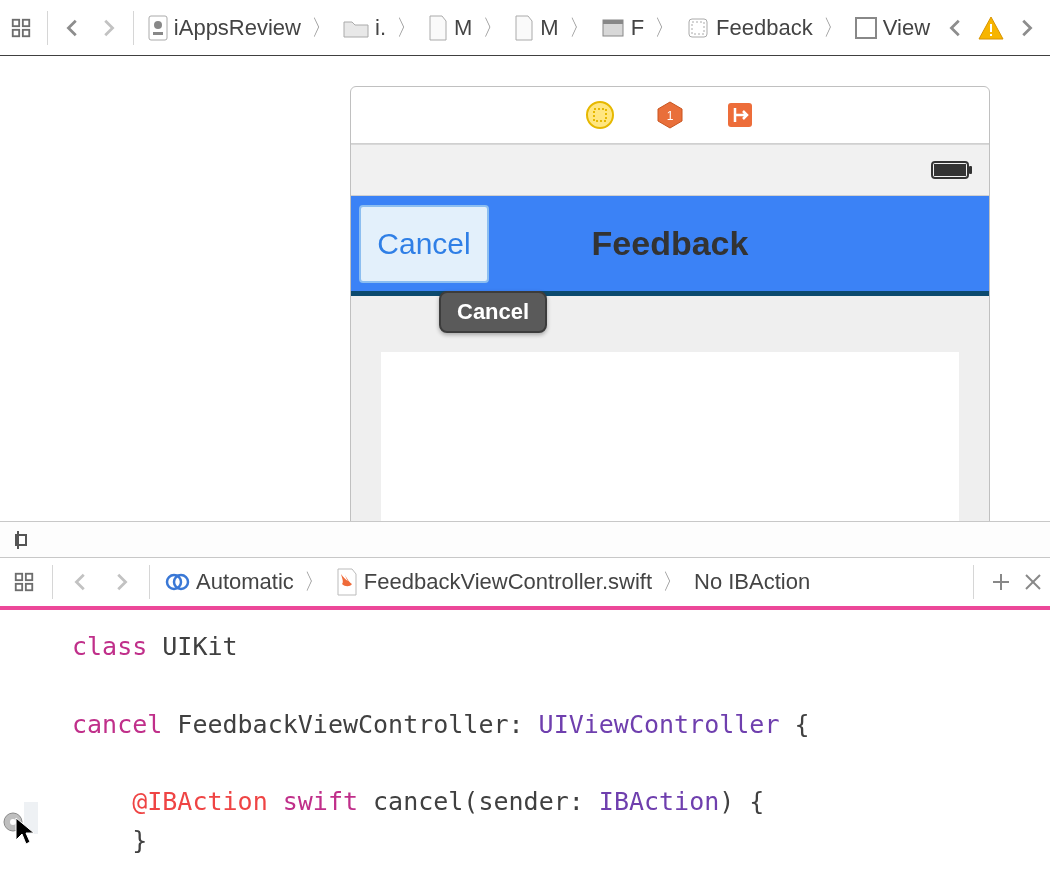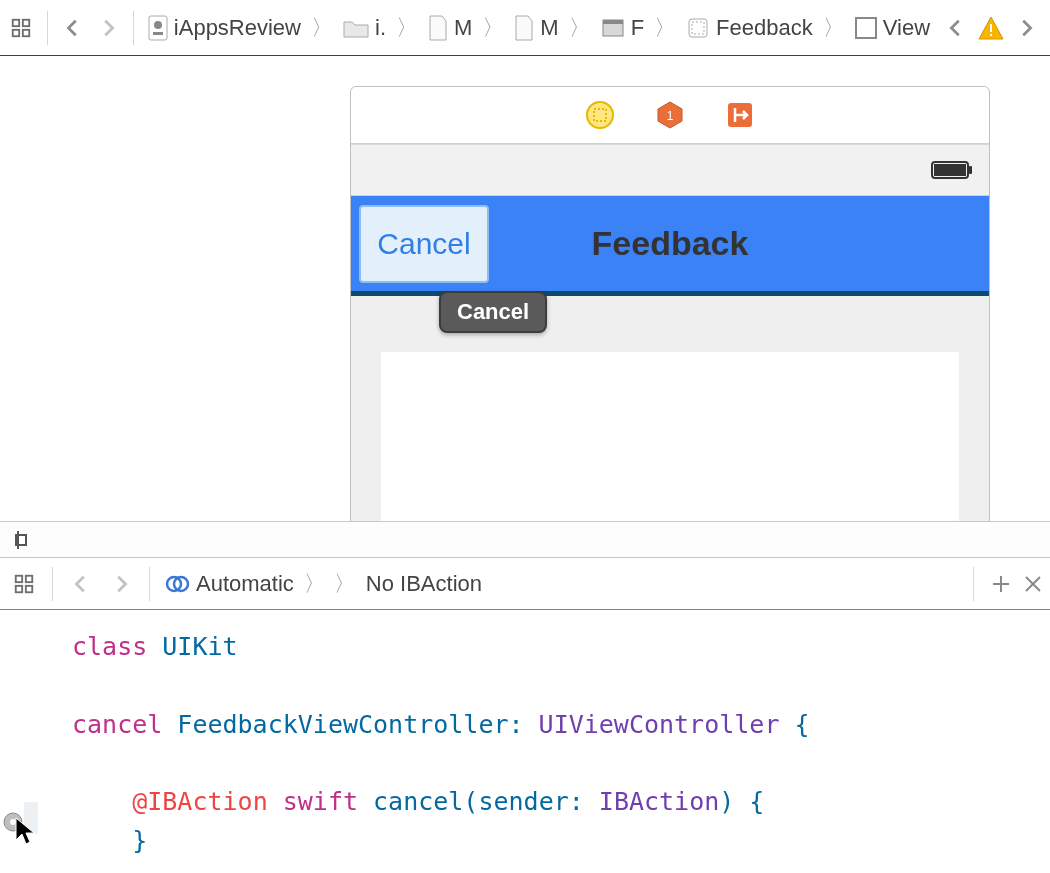--- a/index.html
+++ b/index.html
@@ -140,21 +140,21 @@
     z-index: 5;
   }
   .filter-icon { width:22px; height:22px; display:flex; align-items:center; justify-content:center;}
   .filter-icon > span { width:12px; height:12px; border:2px solid #555; background:#fff; display:block;}
   .filter-icon::before { content:""; width:2px; height:18px; background:#555; position:absolute; margin-left:-6px;}
   .filter-icon { position:relative; }
 
   
   .assist-bar {
     height:52px;
-    border-bottom:1px solid #ec4899;
+    border-bottom:4px solid #ec4899;
     display:flex; align-items:center;
     padding:0 6px;
     font-size:22px; color:#444;
     gap:4px;
   }
   .rings-icon { width:26px; height:26px; }
   .swift-icon { width:22px; height:28px; }
   .assist-right { margin-left:auto; display:flex; align-items:center; gap:10px;}
   .plus-icon, .x-icon { width:22px; height:22px; color:#777; }
 
@@ -165,21 +165,21 @@
     font-family: "SF Mono","Menlo","Consolas",monospace;
     font-size:25px;
     line-height:1.55;
     position:relative;
   }
   .gutter { width:50px; background:#fff; border-right:0; position:relative;}
   .code { padding: 18px 0 0 22px; white-space:pre; }
   .kw-pink { color:#c02f8a; }
   .kw-teal { color:#ef4444; }
   .kw-purple { color:#6f3fae;text-align:right; }
-  .plain { color:#0369a1; }
+  .plain { color:#404040; }
 
   .conn-dot {
     position:absolute; left:2px; top:196px;
     width:22px; height:22px;
   }
   .cursor-arrow {
     position:absolute; left:14px; top:206px;
     width:24px; height:30px;
   }
   .line-hl {
@@ -388,20 +388,29 @@
     <span class="rings-icon">
       <svg viewBox="0 0 26 26">
           <circle cx="10" cy="13" r="7" fill="none" stroke="#3a78d6" stroke-width="2.5"></circle>
           <circle cx="17" cy="13" r="7" fill="none" stroke="#3a78d6" stroke-width="2.5"></circle>
         </svg>
     </span>
     <span>Automatic</span>
   </div>
   <span class="chev">〉</span>
 
+  <div class="crumb">
+    <span class="swift-icon">
+      <svg viewBox="0 0 22 28">
+          <path d="M2 1 h14 l4 5 v21 h-18z" fill="#fff" stroke="#bbb"></path>
+          <path d="M6 16 c3 3 8 3 10 0 c-2 -1 -5 -5 -7 -9 c1 3 2 5 3 6 c-2 -1 -5 -4 -7 -7 c1 4 3 8 1 10z" fill="#ef6b3a"></path>
+        </svg>
+    </span>
+    <span>FeedbackViewController.swift</span>
+  </div>
   <span class="chev">〉</span>
 
   <div class="crumb">
     <span>No IBAction</span>
   </div>
 
   <div class="assist-right">
     <div class="vsep"></div>
     <span class="plus-icon">
       <svg viewBox="0 0 22 22" stroke="#888" stroke-width="2">

